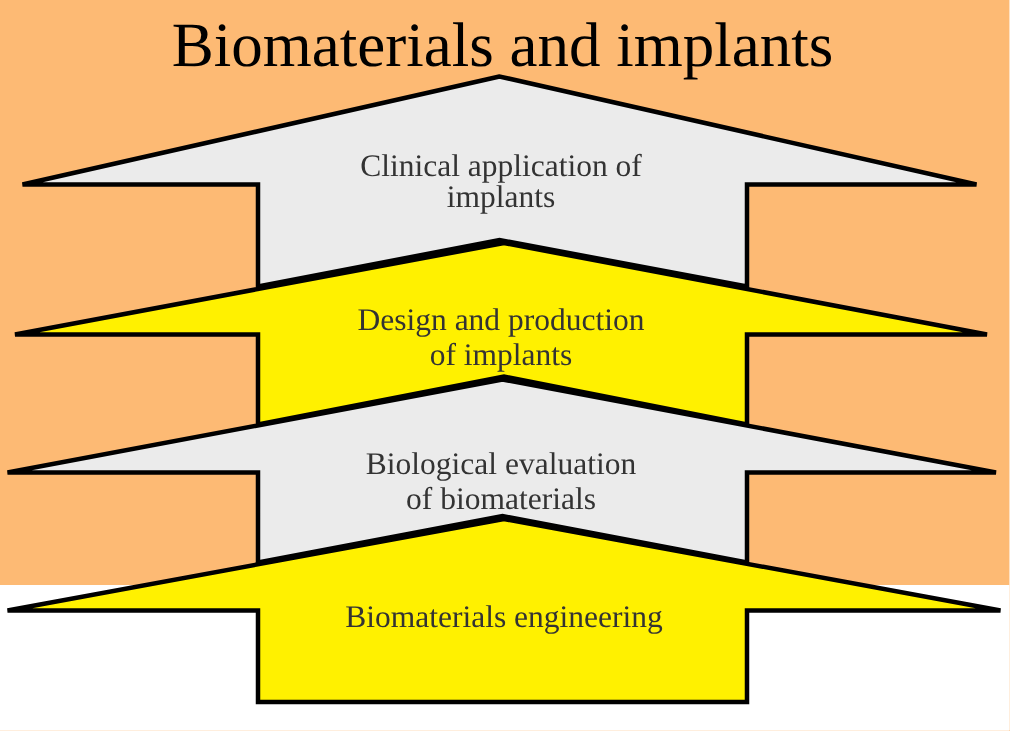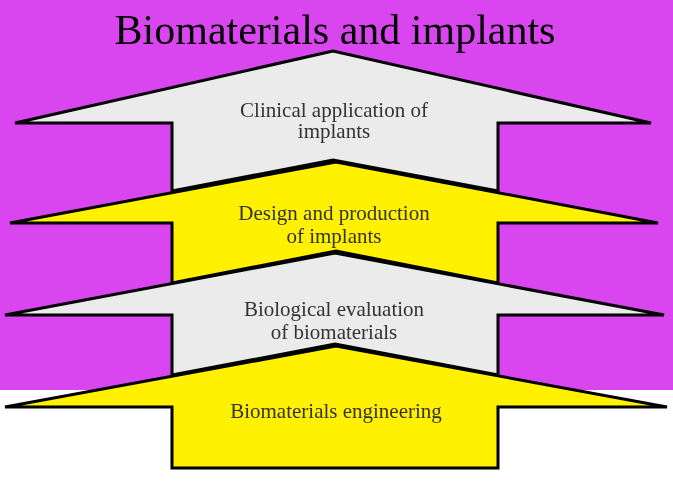--- a/index.html
+++ b/index.html
@@ -8,21 +8,21 @@
     background: #ffffff;
     width: 673px;
     height: 487px;
     overflow: hidden;
     font-family: "Liberation Serif", "DejaVu Serif", serif;
   }
   .stage {
     position: relative;
     width: 673px;
     height: 390px;
-    background: #d946ef;
+    background: #fdba74;
   }
   svg { display: block; }
   .diagram-title-text {
     font-family: "Liberation Serif", "DejaVu Serif", serif;
     font-size: 42px;
     font-weight: 400;
   }
   .arrow-label-text {
     font-family: "Liberation Serif", "DejaVu Serif", serif;
     font-size: 21px;

